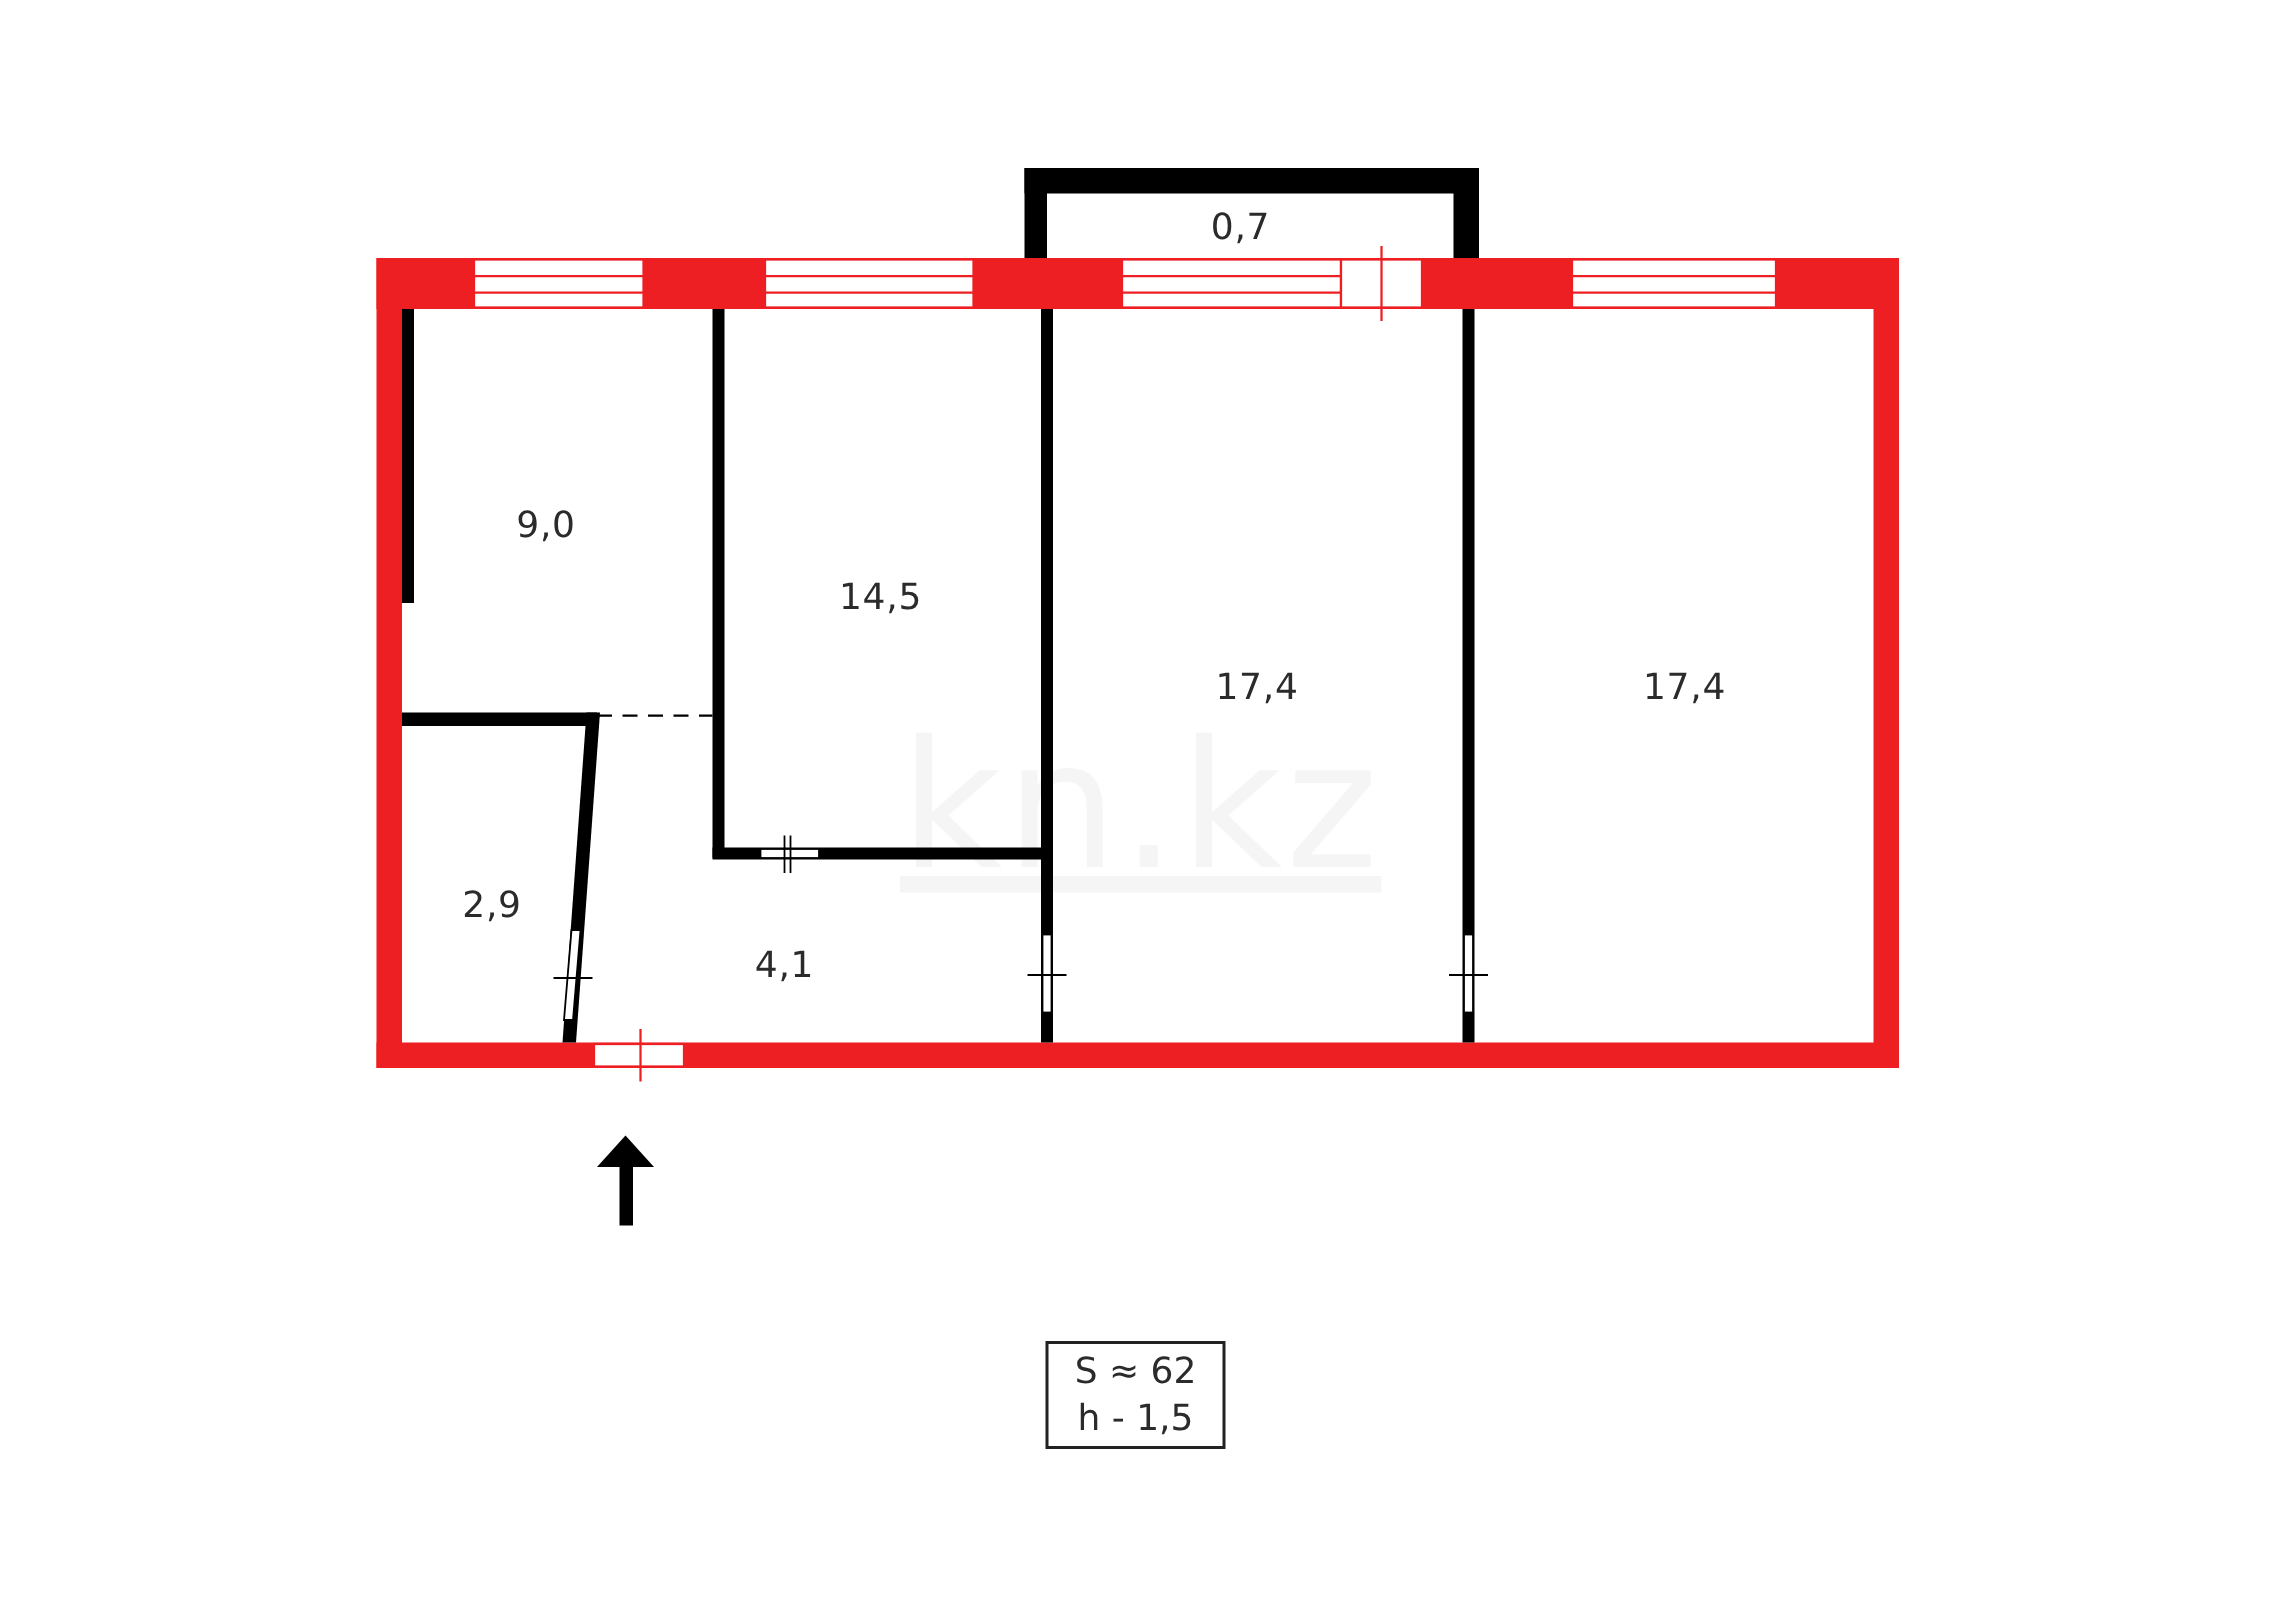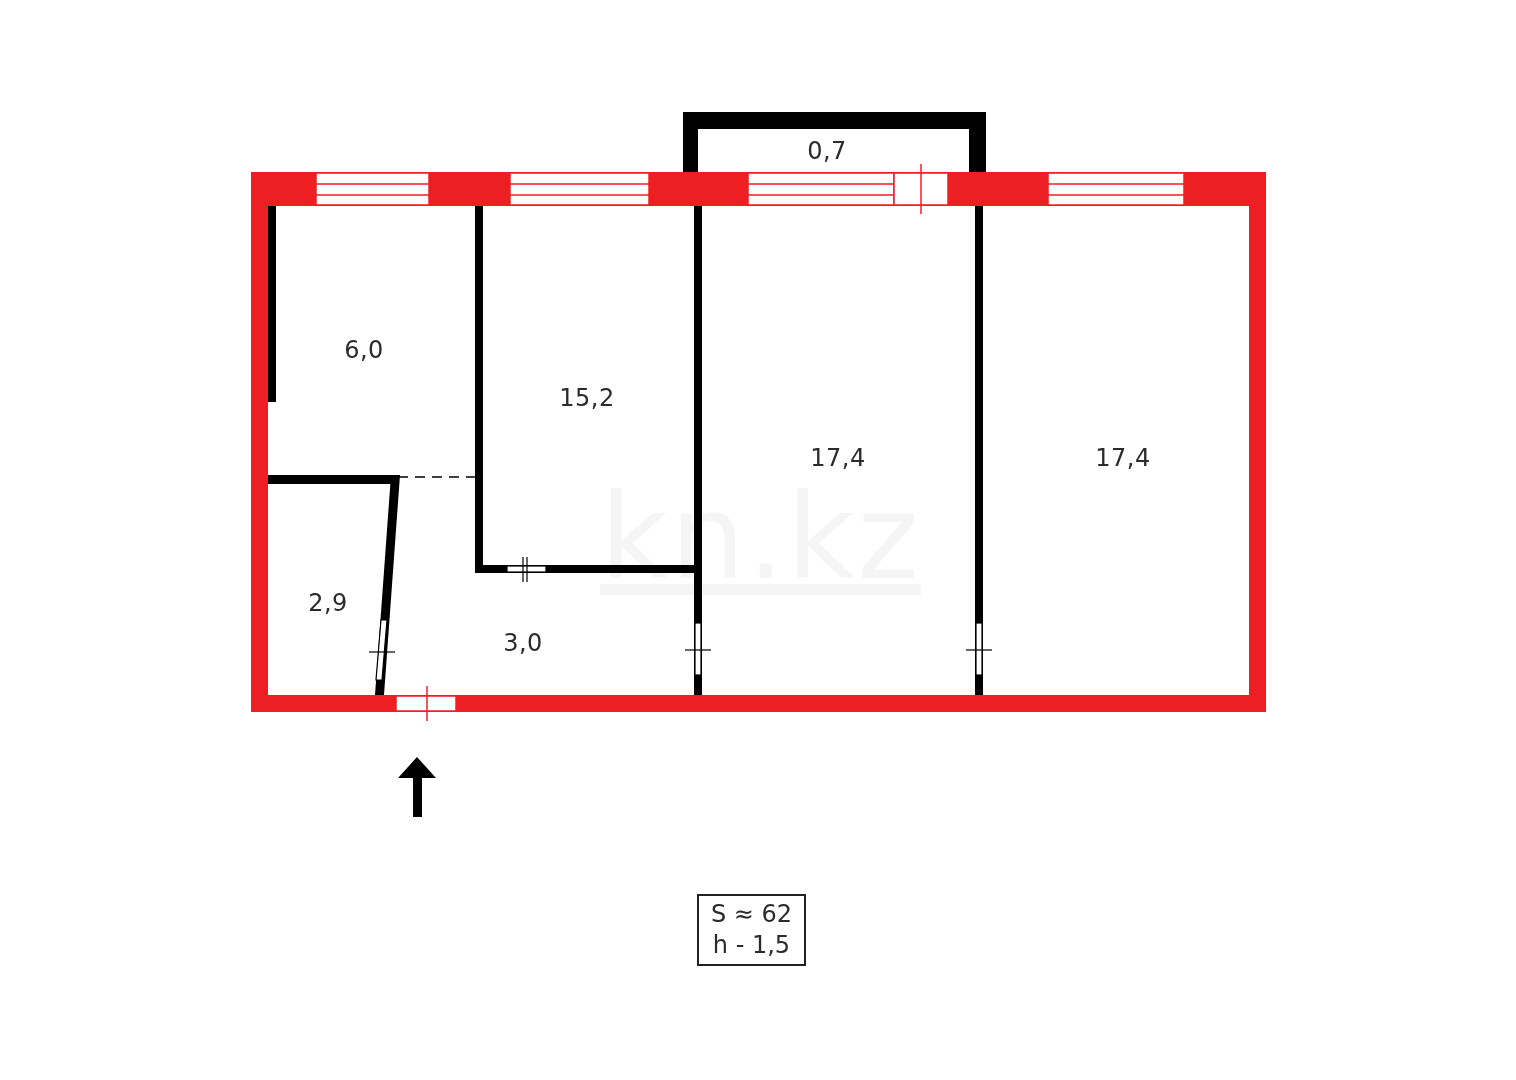--- a/index.html
+++ b/index.html
@@ -4,21 +4,21 @@
 <style>
   html, body { margin: 0; padding: 0; background: #ffffff; }
   body { width: 1516px; height: 1080px; position: relative; overflow: hidden;
          font-family: "DejaVu Sans", sans-serif; }
   #plan { position: absolute; left: 0; top: 0; width: 1516px; height: 1080px; }
   .room-label { position: absolute; font-family: "DejaVu Sans", sans-serif;
                 font-size: 24px; color: #2b2b2b; transform: translate(-50%, -50%);
                 white-space: nowrap; letter-spacing: 0.5px; }
   .watermark { position: absolute; left: 600px; top: 478px; font-family: "DejaVu Sans", sans-serif;
                font-size: 118px; color: #000; opacity: 0.035; letter-spacing: 2px; line-height: 1; text-decoration: underline; }
-  .info-box { position: absolute; left: 697px; top: 894px; width: 109px; height: 72px;
+  .info-box { position: absolute; left: 697px; top: 894px; width: 120px; height: 72px;
               border: 2px solid #222; box-sizing: border-box; display: flex; flex-direction: column;
               align-items: center; justify-content: center; background: #fff; }
   .info-line { font-family: "DejaVu Sans", sans-serif; font-size: 24px; color: #2b2b2b;
                line-height: 31px; white-space: nowrap; }
 </style>
 </head>
 <body>
 
 <svg id="plan" viewBox="0 0 1516 1080" xmlns="http://www.w3.org/2000/svg">
 
@@ -109,23 +109,23 @@
 
   <g fill="#000">
     <polygon points="417,757 398,778 436,778"></polygon>
     <rect x="413" y="776" width="9" height="41"></rect>
   </g>
 </svg>
 
 <div class="watermark">kn.kz</div>
 
 <div class="room-label" style="left:827px; top:151px;">0,7</div>
-<div class="room-label" style="left:364px; top:350px;">6,0</div>
-<div class="room-label" style="left:587px; top:398px;">15,2</div>
+<div class="room-label" style="left:364px; top:350px;">9,0</div>
+<div class="room-label" style="left:587px; top:398px;">14,5</div>
 <div class="room-label" style="left:838px; top:458px;">17,4</div>
 <div class="room-label" style="left:1123px; top:458px;">17,4</div>
 <div class="room-label" style="left:328px; top:603px;">2,9</div>
-<div class="room-label" style="left:523px; top:643px;">3,0</div>
+<div class="room-label" style="left:523px; top:643px;">4,1</div>
 
 <div class="info-box">
   <div class="info-line">S ≈ 62</div>
   <div class="info-line">h - 1,5</div>
 </div>
 
 </body></html>

